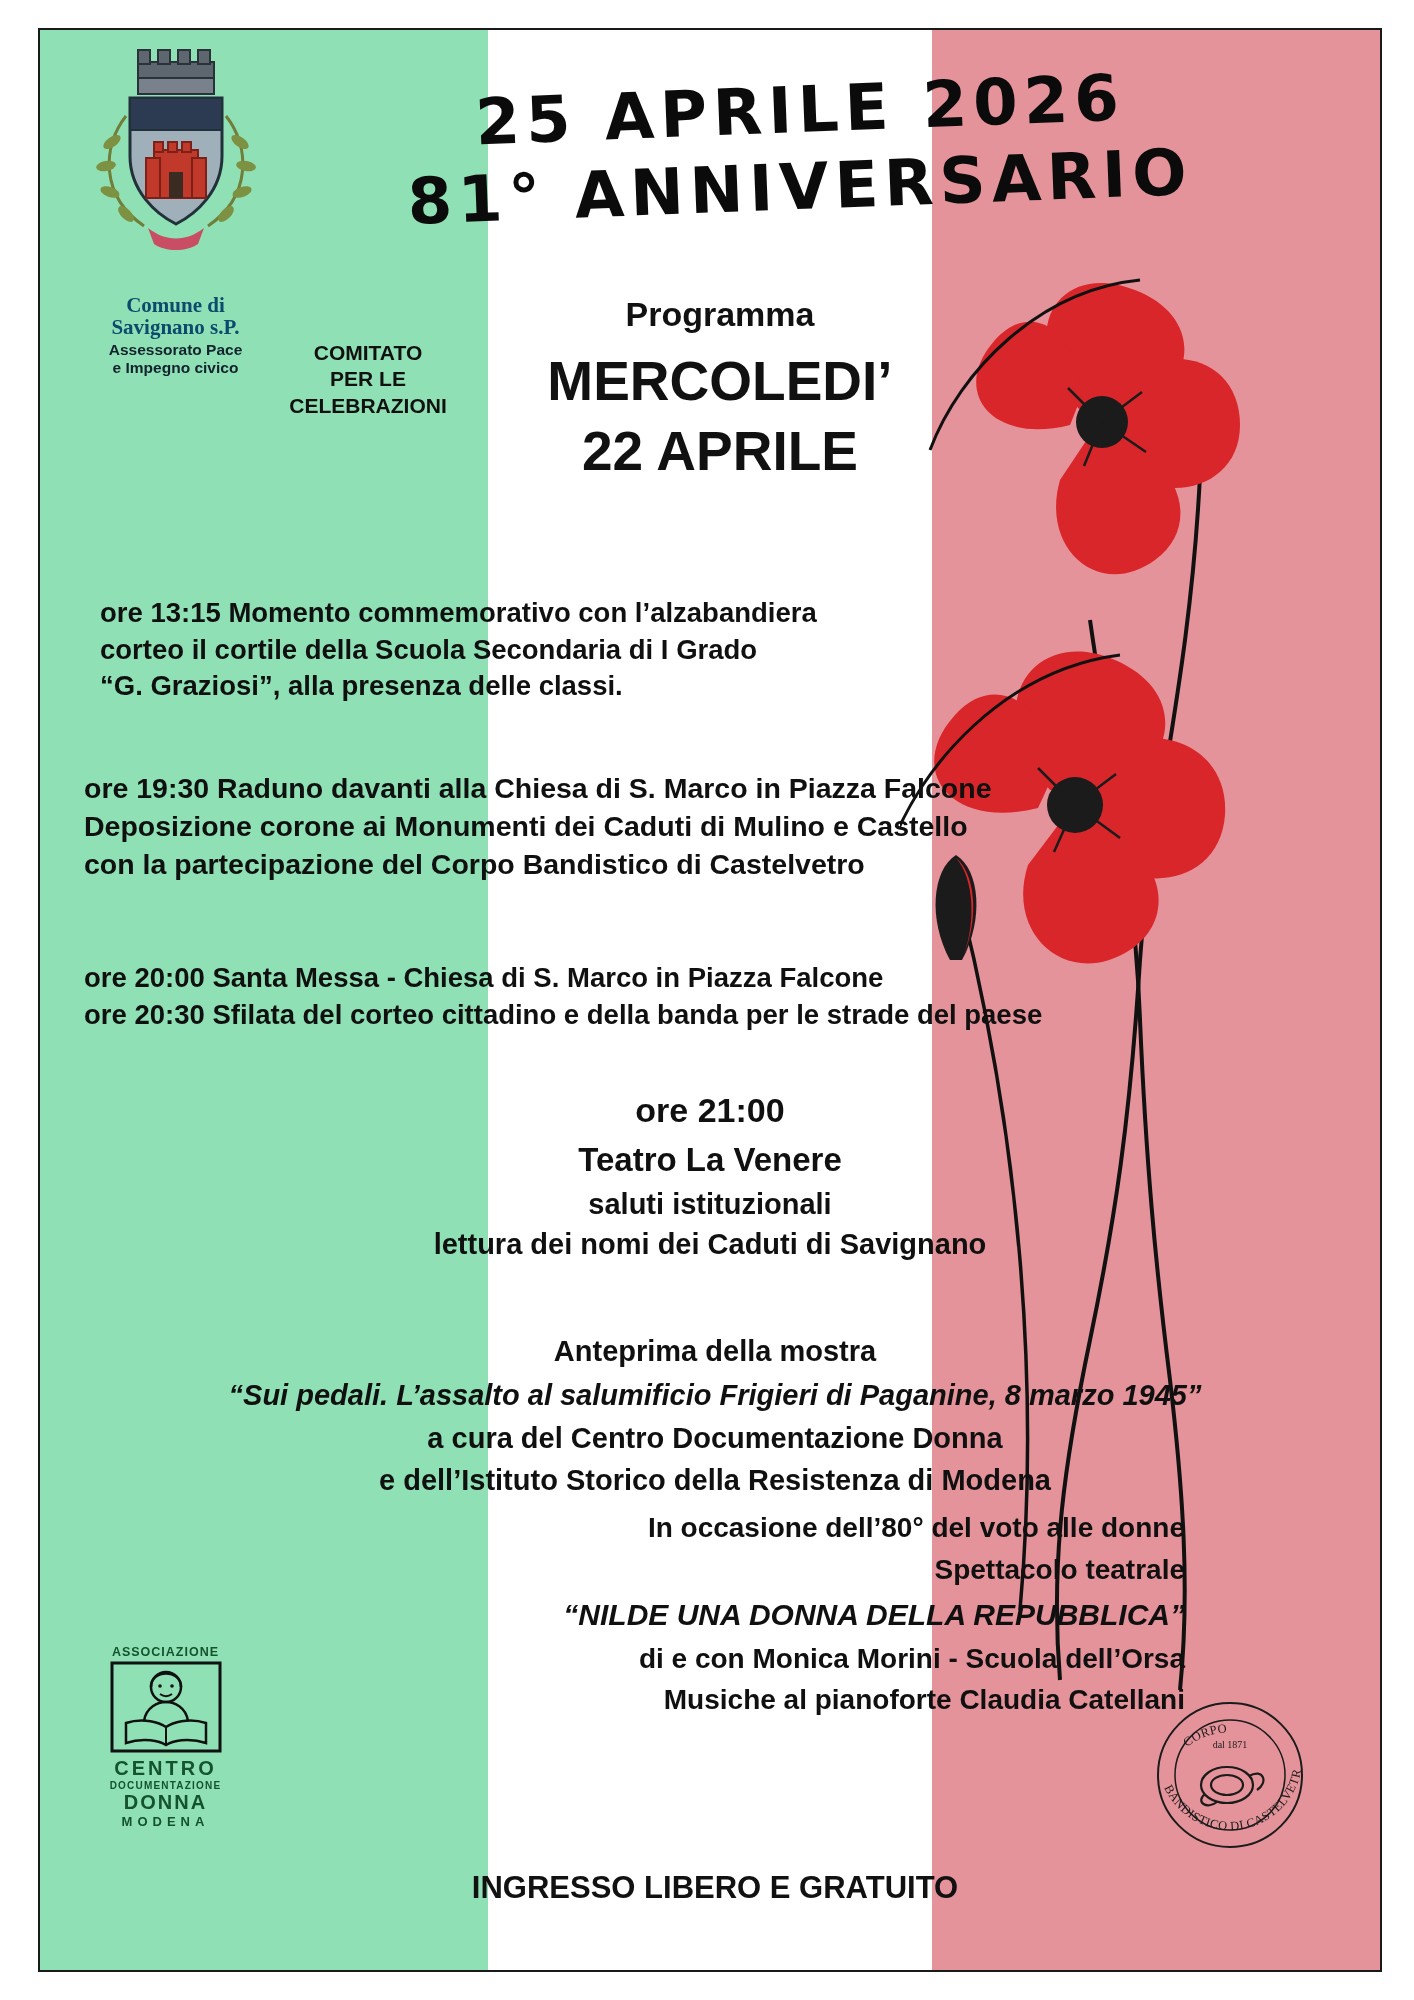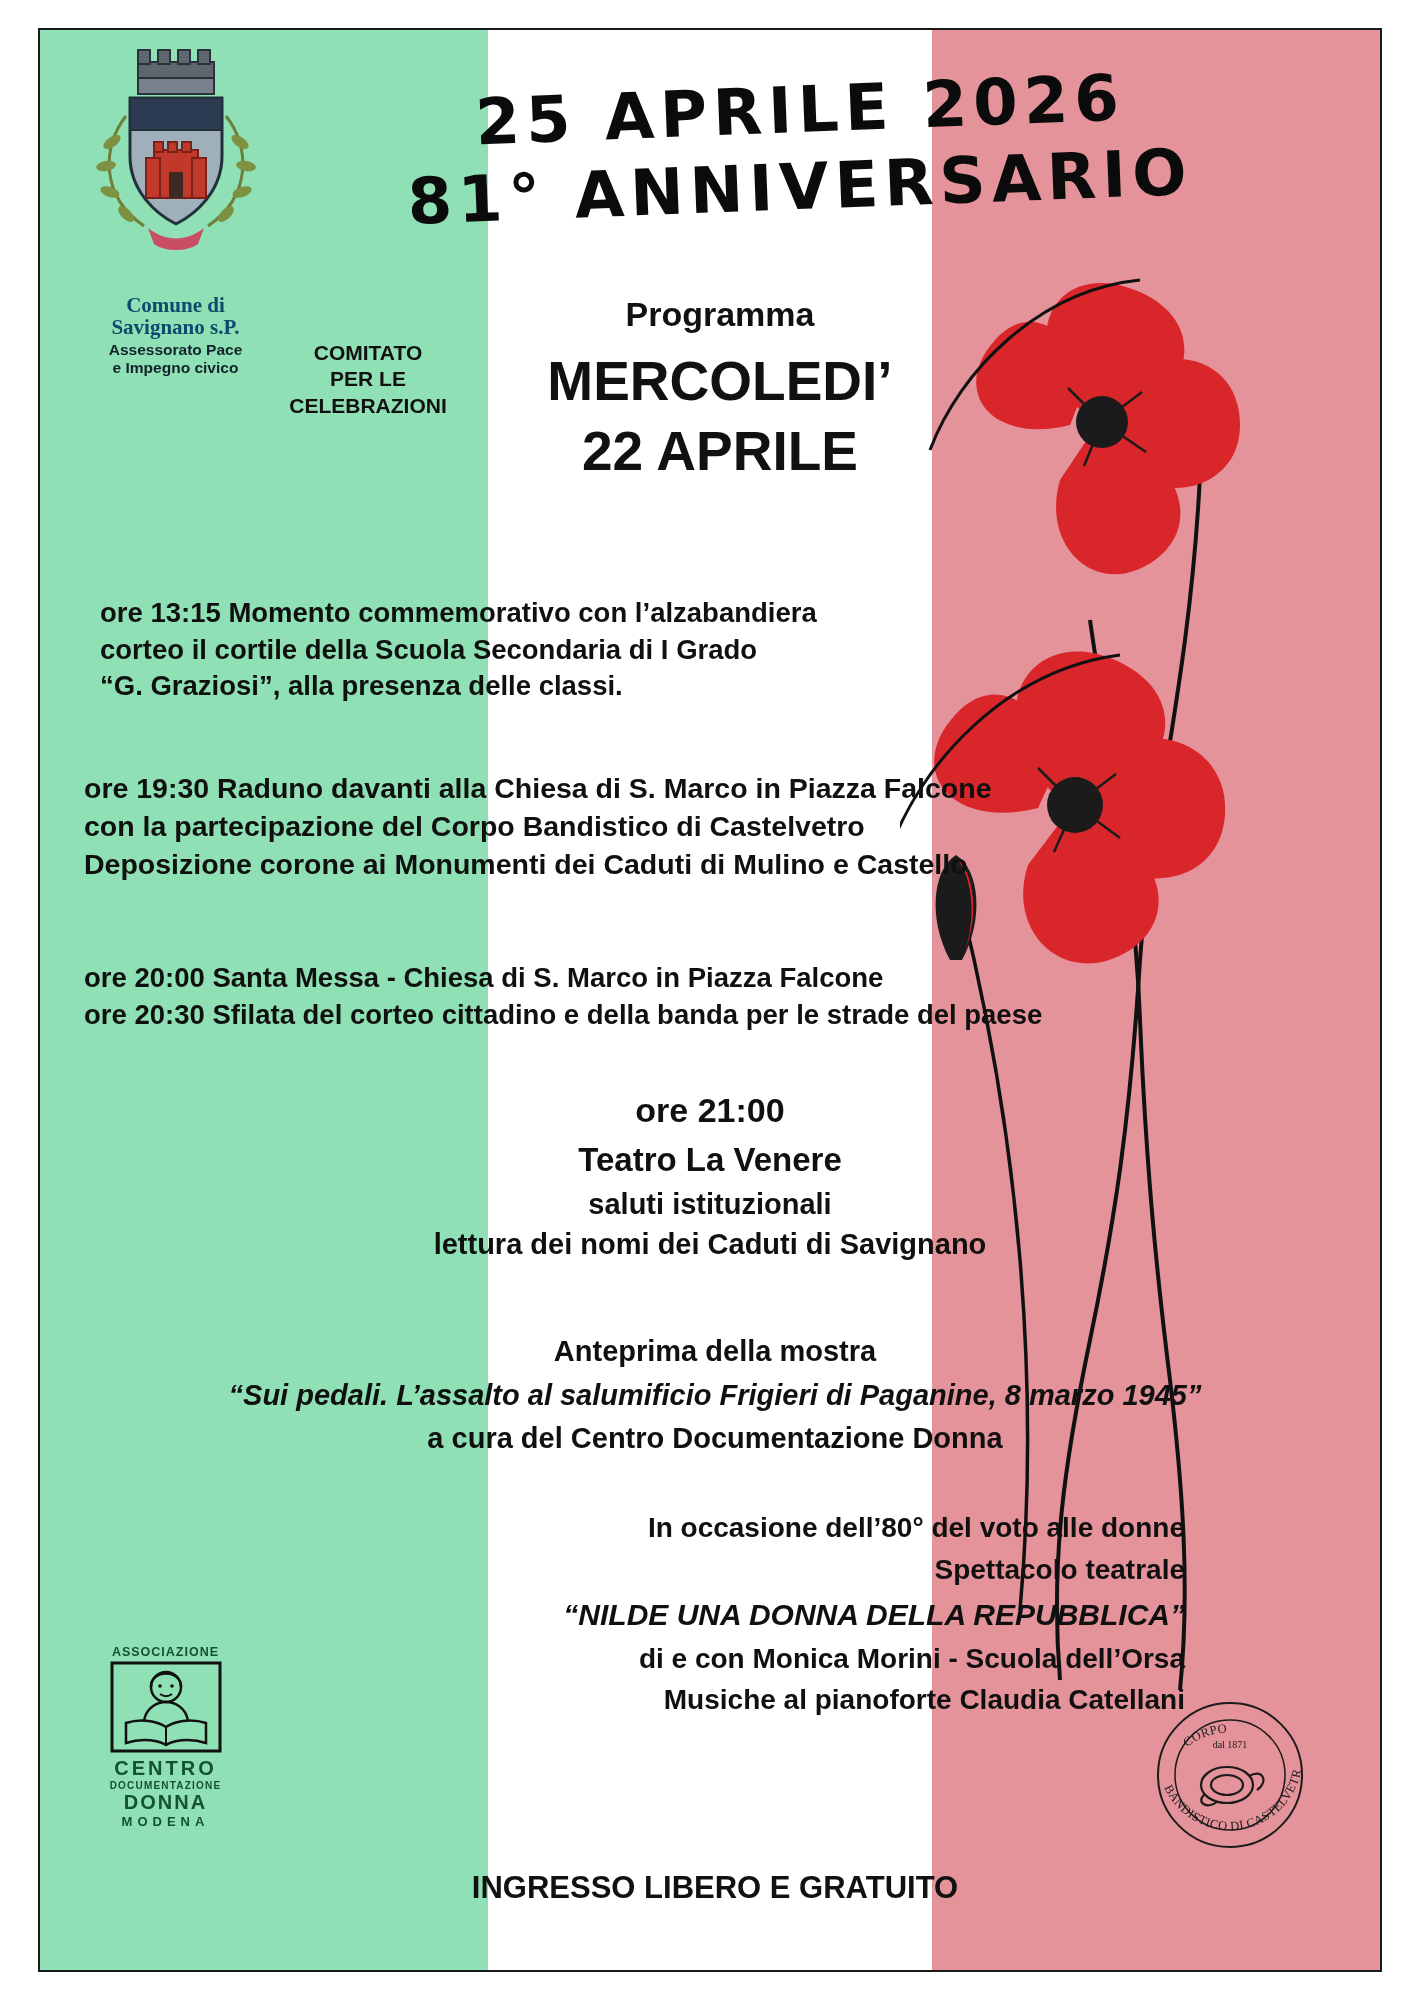--- a/index.html
+++ b/index.html
@@ -357,40 +357,41 @@
     </div>
 
     <div class="blk" id="blk1">
       <div class="ln">ore 13:15  Momento commemorativo con l’alzabandiera</div>
       <div class="ln">corteo il cortile della Scuola Secondaria di I Grado</div>
       <div class="ln">“G. Graziosi”, alla presenza delle classi.</div>
     </div>
 
     <div class="blk" id="blk2">
       <div class="ln">ore 19:30  Raduno davanti alla Chiesa di S. Marco in Piazza Falcone</div>
+      <div class="ln">Deposizione corone ai Monumenti dei Caduti di Mulino e Castello</div>
       <div class="ln">con la partecipazione del Corpo Bandistico di Castelvetro</div>
-      <div class="ln">Deposizione corone ai Monumenti dei Caduti di Mulino e Castello</div>
     </div>
 
     <div class="blk" id="blk3">
       <div class="ln">ore 20:00 Santa Messa - Chiesa di S. Marco in Piazza Falcone</div>
       <div class="ln">ore 20:30 Sfilata del corteo cittadino e della banda per le strade del paese</div>
     </div>
 
     <div class="blk" id="blk4">
       <div class="t1">ore 21:00</div>
       <div class="t2">Teatro La Venere</div>
       <div class="t3">saluti istituzionali</div>
       <div class="t4">lettura dei nomi dei Caduti di Savignano</div>
     </div>
 
     <div class="blk" id="blk5">
       <div class="m1">Anteprima della mostra</div>
       <div class="m2">“Sui pedali. L’assalto al salumificio Frigieri di Paganine, 8 marzo 1945”</div>
       <div class="m3">a cura del Centro Documentazione Donna</div>
+      <div class="m4">e dell’Istituto Storico   della Resistenza di Modena</div>
     </div>
 
     <div class="blk" id="blk6">
       <div class="s1">In occasione dell’80° del voto alle donne</div>
       <div class="s2">Spettacolo teatrale</div>
       <div class="s3">“NILDE UNA DONNA DELLA REPUBBLICA”</div>
       <div class="s4">di e con Monica Morini - Scuola dell’Orsa</div>
       <div class="s5">Musiche al pianoforte Claudia Catellani</div>
     </div>
 

